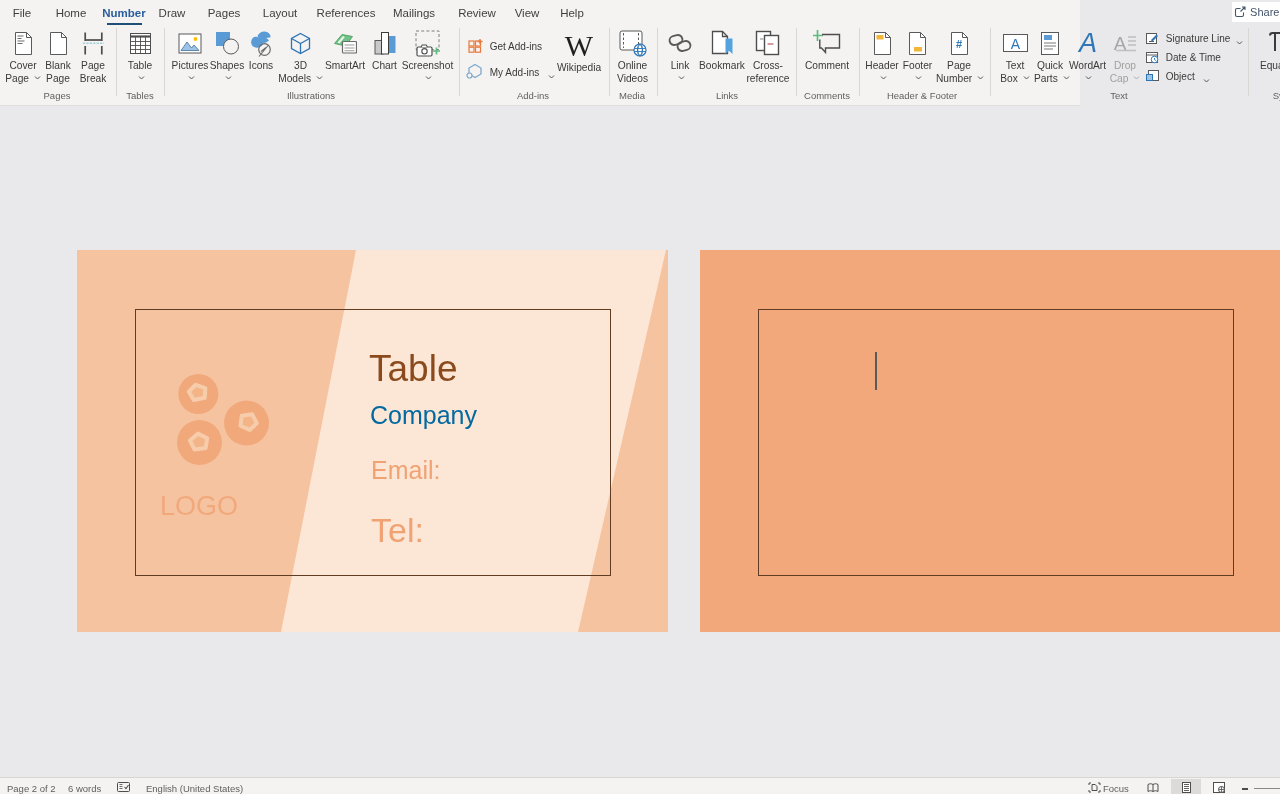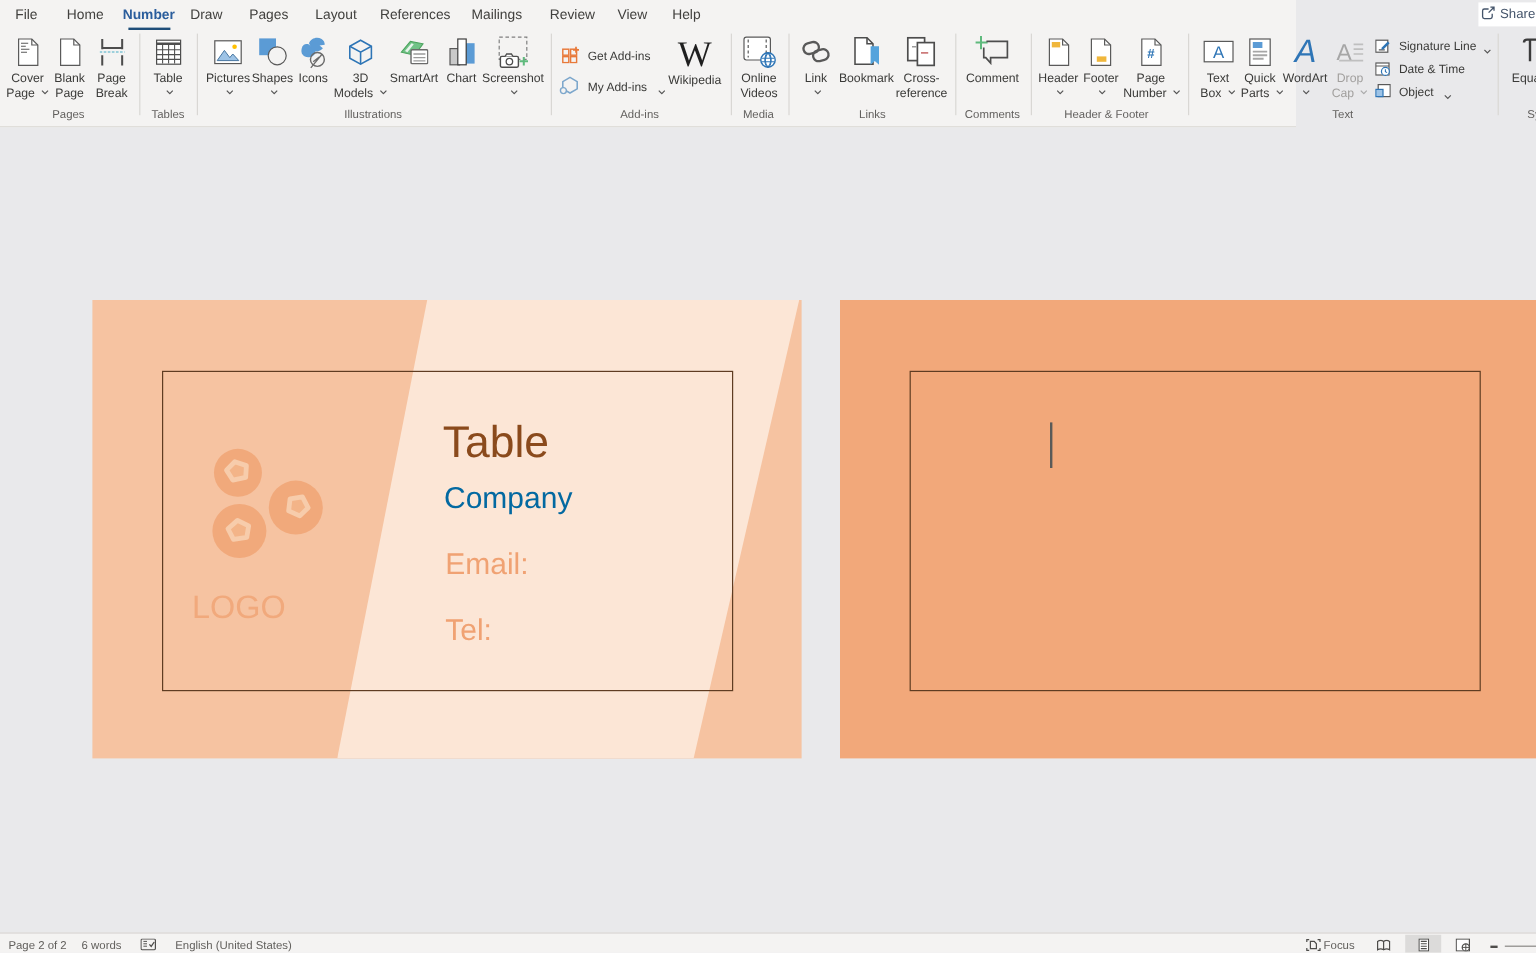--- a/index.html
+++ b/index.html
@@ -367,21 +367,21 @@
 <g fill="#f3b488" stroke="#f7ccab" stroke-width="4" stroke-linejoin="round">
 <path d="M21.5 13l8.8 5.2-2.6 9.4h-11l-3.4-9.2z" transform="translate(0.8,-0.5) rotate(-12 22 21)"></path>
 <path d="M73 39.5l8 6.3-3.6 9h-10.2l-3-9.7z" transform="translate(1,2) rotate(24 73 47)"></path>
 <path d="M22.5 61l8.6 5.8-2.9 9.4H17l-3.3-9.4z" transform="translate(1.5,0.5) rotate(-8 23 69)"></path>
 </g>
 </svg>
 <div class="ct" style="left:83px;top:243px;font-size:27px;letter-spacing:0;color:#f1a97c">LOGO</div>
 <div class="ct" style="left:292px;top:100px;font-size:37px;color:#8a4a1c">Table</div>
 <div class="ct" style="left:293px;top:153px;font-size:25px;color:#0369a1">Company</div>
 <div class="ct" style="left:294px;top:208px;font-size:25px;color:#f0a273">Email:</div>
-<div class="ct" style="left:294px;top:263px;font-size:25px;color:#f0a273">Tel:</div>
+<div class="ct" style="left:294px;top:263px;font-size:34px;color:#f0a273">Tel:</div>
 </div>
 <div id="card2">
 <div class="inner"></div>
 <div style="position:absolute;left:175px;top:102px;width:1.5px;height:38px;background:#5a5a58"></div>
 </div>
 </div>
 <div id="status">
 <span class="st" style="left:7px">Page 2 of 2</span>
 <span class="st" style="left:68px">6 words</span>
 <svg style="position:absolute;left:117px;top:4px" width="13" height="10" viewBox="0 0 13 10">

